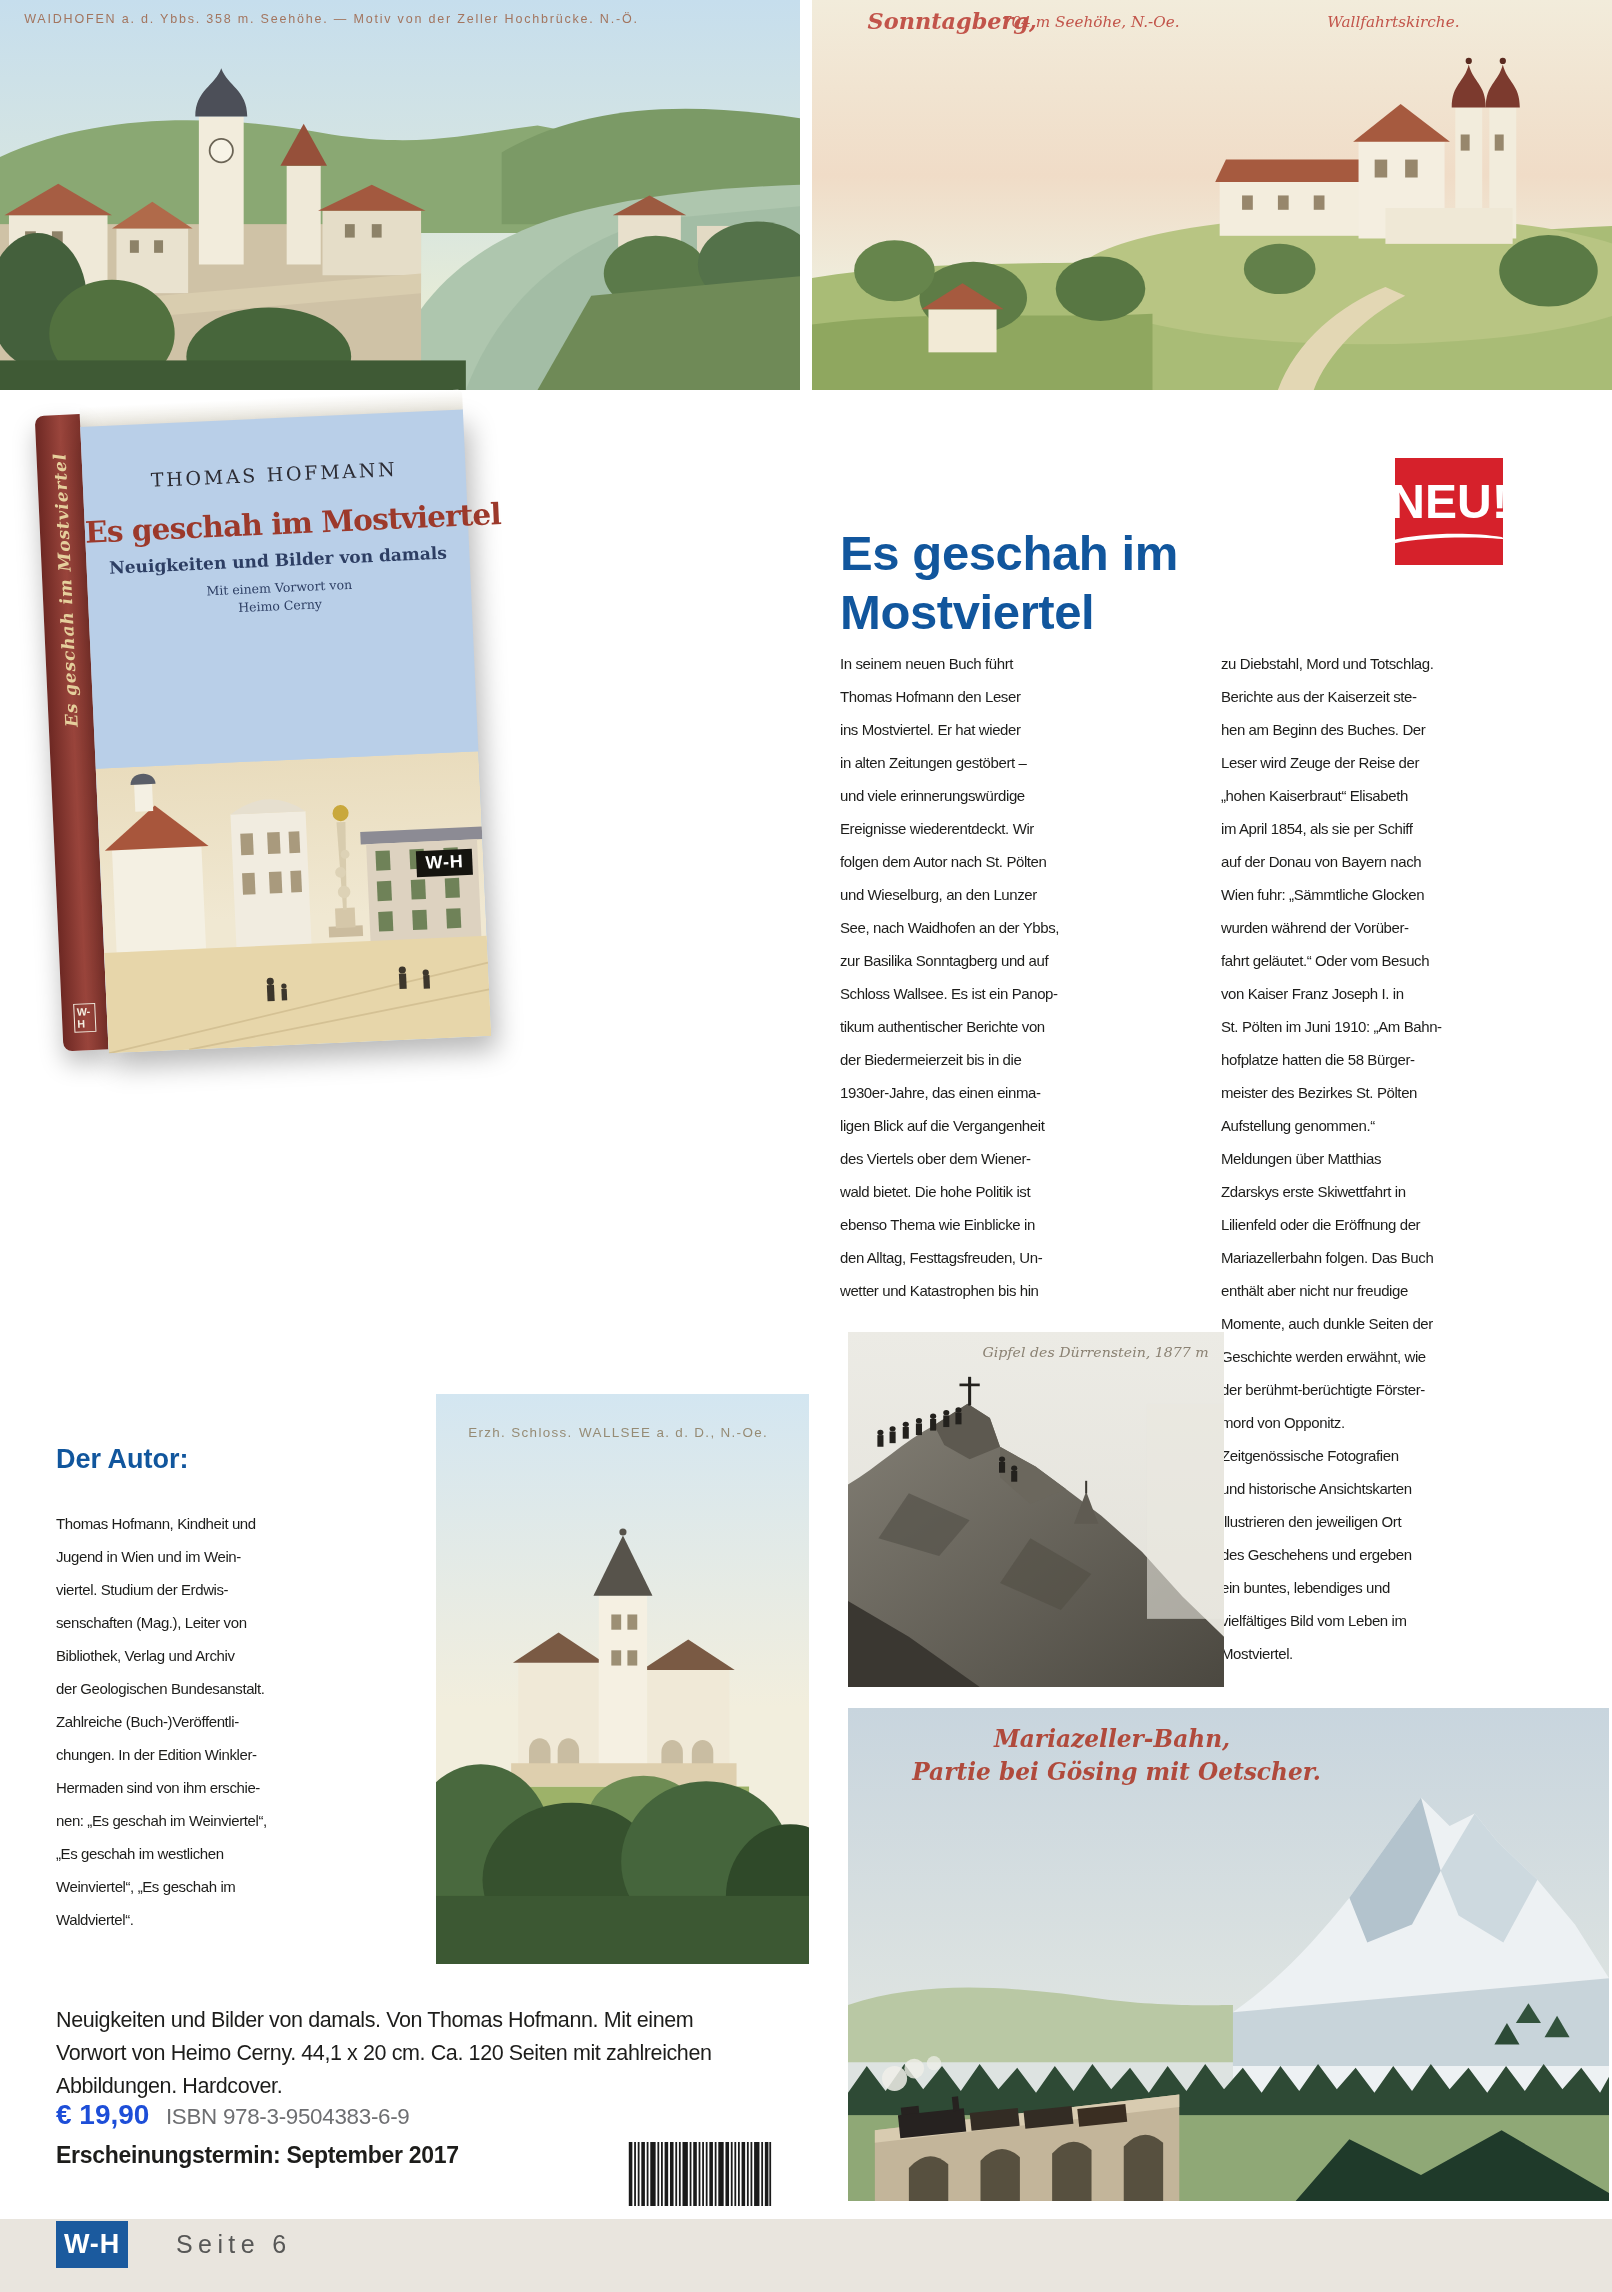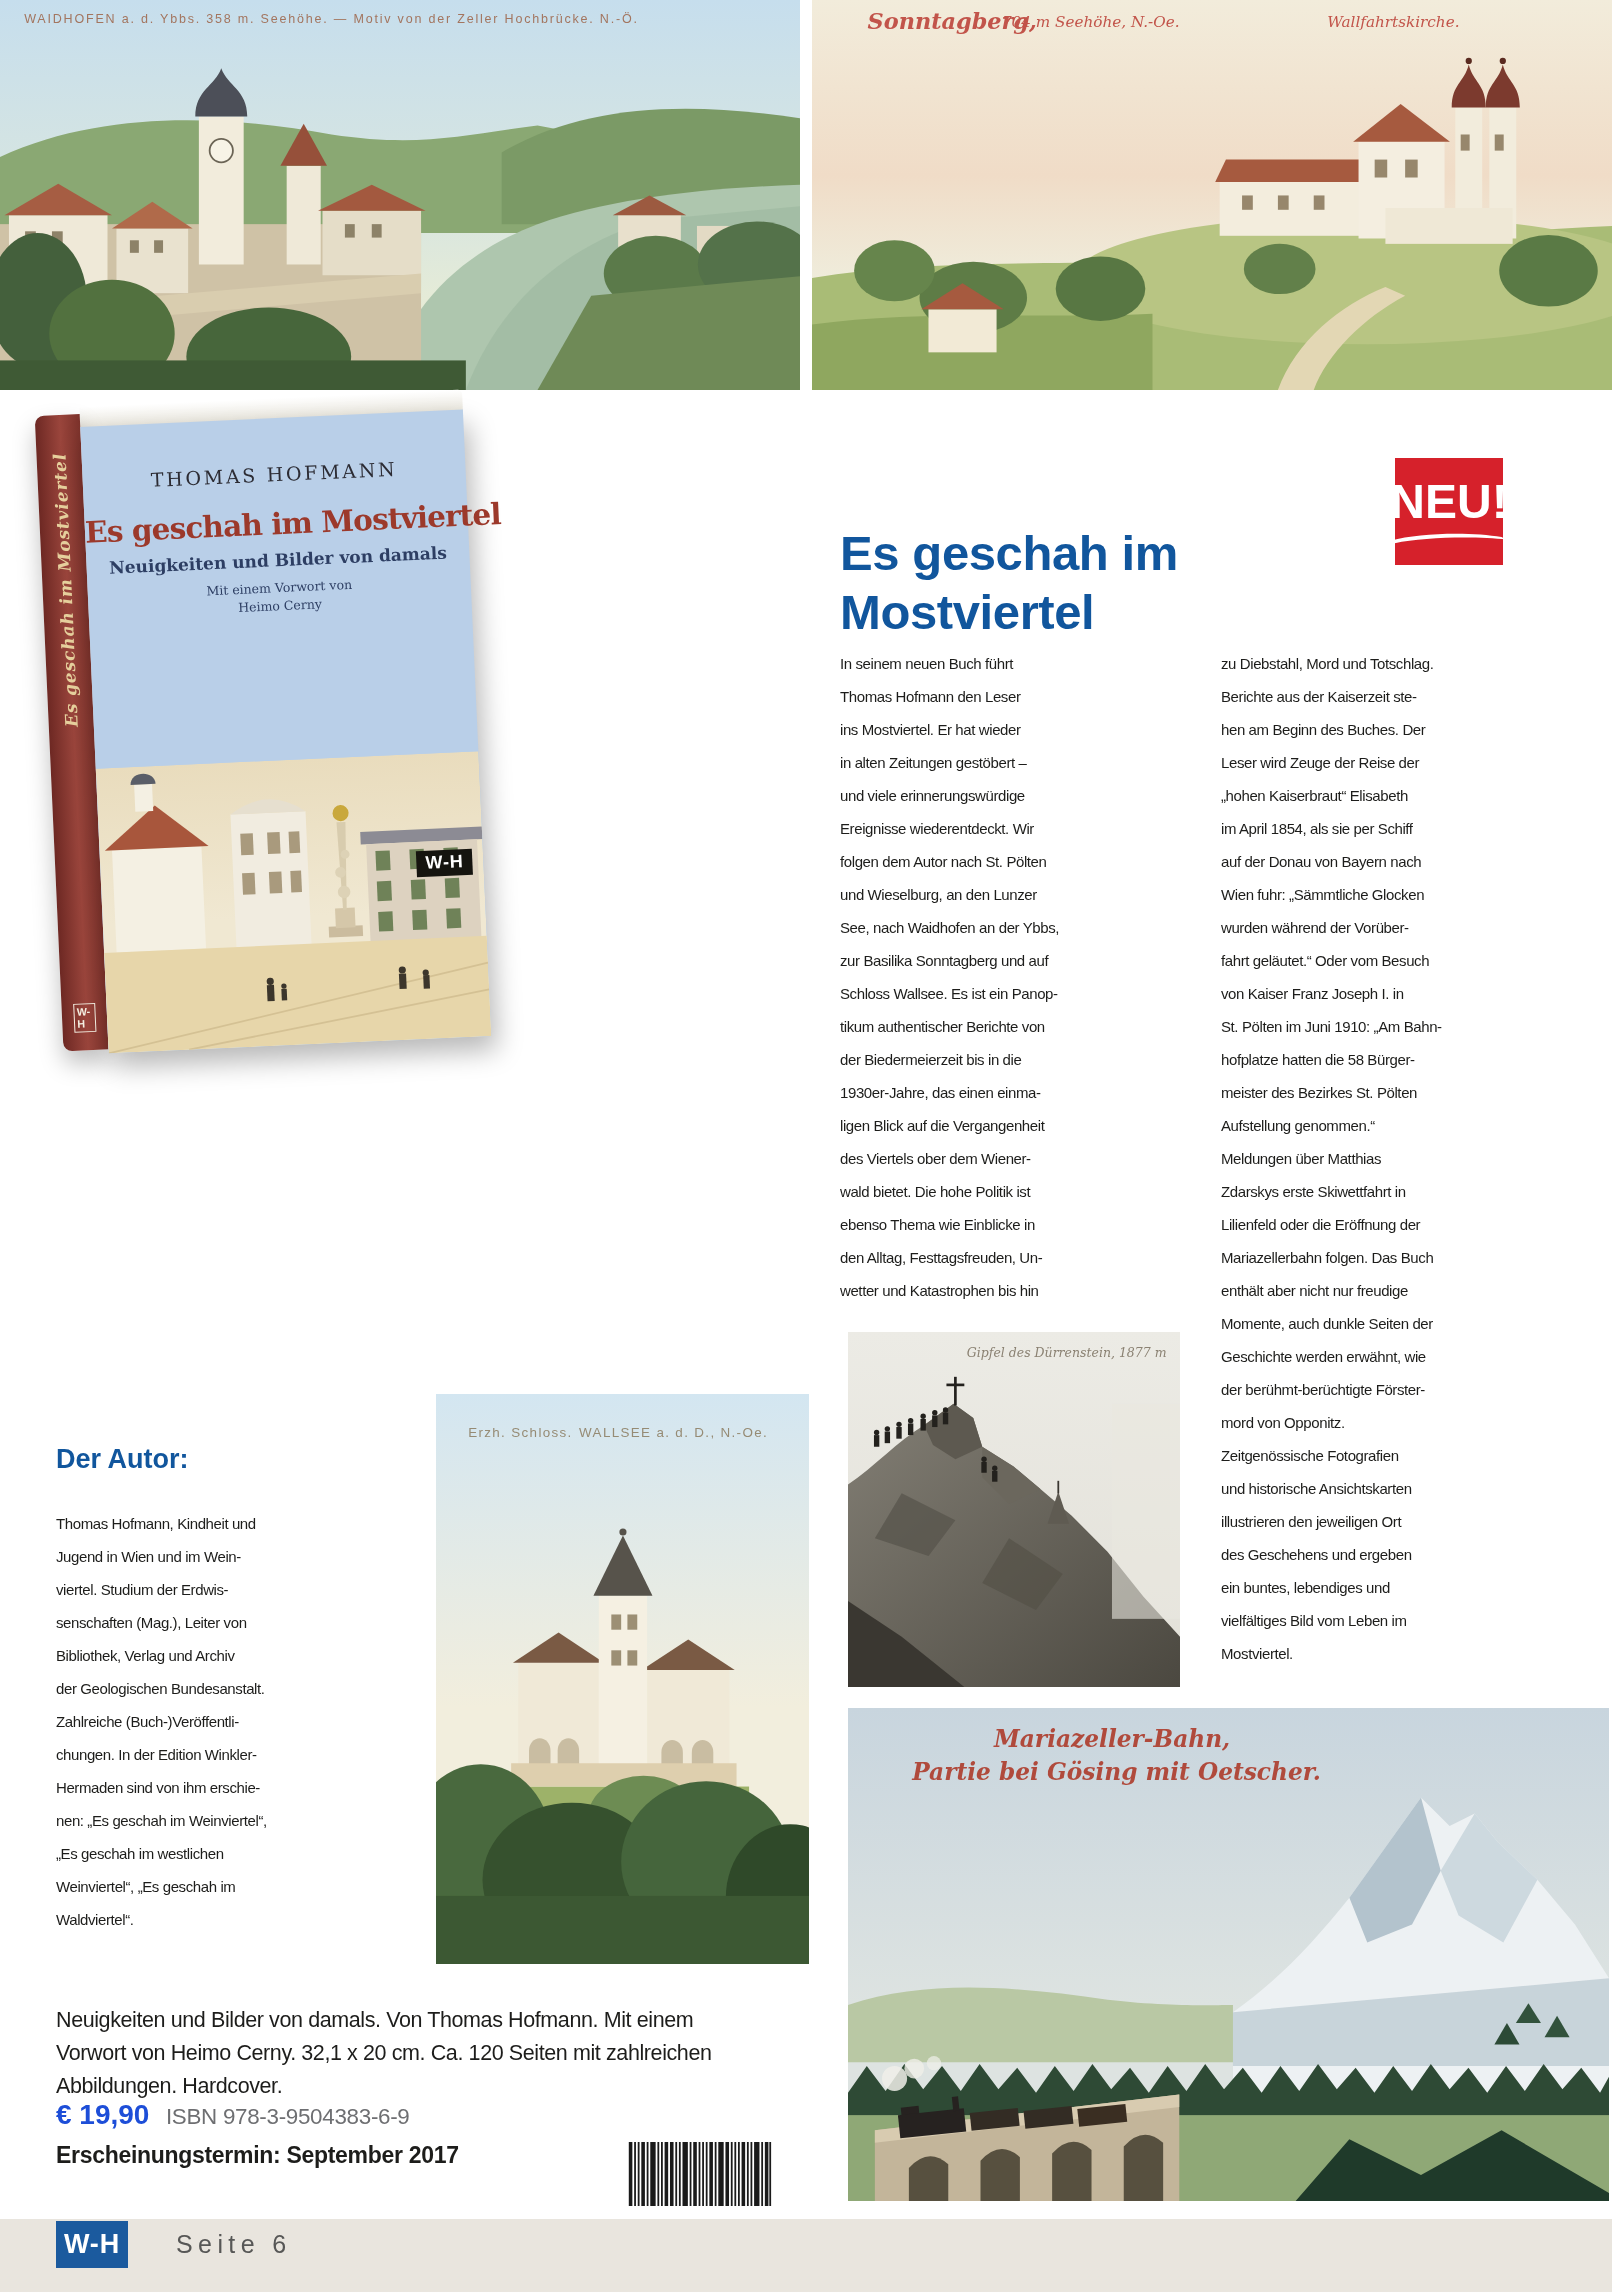--- a/index.html
+++ b/index.html
@@ -58,21 +58,21 @@
   .col1 { position:absolute; left:840px; top:647px; width:385px; }
   .col2 { position:absolute; left:1221px; top:647px; width:392px; }
 
   
   .author-heading { position:absolute; left:56px; top:1444px; font-size:27px;
     font-weight:bold; color:#11569d; }
   .author-bio { position:absolute; left:56px; top:1507px; width:385px; }
 
   
   .pc-wallsee { left:436px; top:1394px; width:373px; height:570px; }
-  .pc-duerrenstein { left:848px; top:1332px; width:332px; height:355px; }
+  .pc-duerrenstein { left:848px; top:1332px; width:376px; height:355px; }
   .pc-mariazell { left:848px; top:1708px; width:761px; height:493px; }
 
   
   .details-desc { position:absolute; left:56px; top:2004px; width:708px; }
   .price-row { position:absolute; left:56px; top:2099px; }
   .price { font-size:28px; font-weight:bold; color:#1d4ed8; }
   .isbn { font-size:22.4px; color:#6e6f72; margin-left:12.5px; letter-spacing:-0.3px; }
   .release { position:absolute; left:56px; top:2142px; font-size:23px; font-weight:bold;
     color:#1d1d1b; letter-spacing:-0.3px; }
   .barcode { position:absolute; left:627px; top:2142px; width:145px; height:64px; background:#fff; }
@@ -447,21 +447,21 @@
       <circle cx="52" cy="414" r="14" fill="#f0efe9" opacity="0.85"></circle>
       <circle cx="74" cy="403" r="11" fill="#f0efe9" opacity="0.8"></circle>
       <circle cx="96" cy="397" r="8" fill="#f0efe9" opacity="0.7"></circle>
       <path d="M500,551 L560,482 L640,522 L730,472 L850,542 L850,551 Z" fill="#1f3a2a"></path>
       <text x="295" y="44" text-anchor="middle" font-family="DejaVu Serif, serif" font-style="italic" font-weight="bold" font-size="26" fill="#b04a3c">Mariazeller-Bahn,</text>
       <text x="300" y="80" text-anchor="middle" font-family="DejaVu Serif, serif" font-style="italic" font-weight="bold" font-size="26" fill="#b04a3c">Partie bei Gösing mit Oetscher.</text>
     </svg>
   </div>
 
   <div class="bodytext details-desc" style="font-size:21.5px;">Neuigkeiten und Bilder von damals. Von Thomas Hofmann. Mit einem
-Vorwort von Heimo Cerny. 32,1 x 20 cm. Ca. 120 Seiten mit zahlreichen
+Vorwort von Heimo Cerny. 44,1 x 20 cm. Ca. 120 Seiten mit zahlreichen
 Abbildungen. Hardcover.</div>
   <div class="price-row">
     <span class="price">€ 19,90</span>
     <span class="isbn">ISBN 978-3-9504383-6-9</span>
   </div>
   <div class="release">Erscheinungstermin: September 2017</div>
 
   <svg class="barcode" viewBox="0 0 162 72" preserveAspectRatio="none">
     <g fill="#1a1a1a">
       <rect x="2" y="0" width="4" height="72"></rect>

